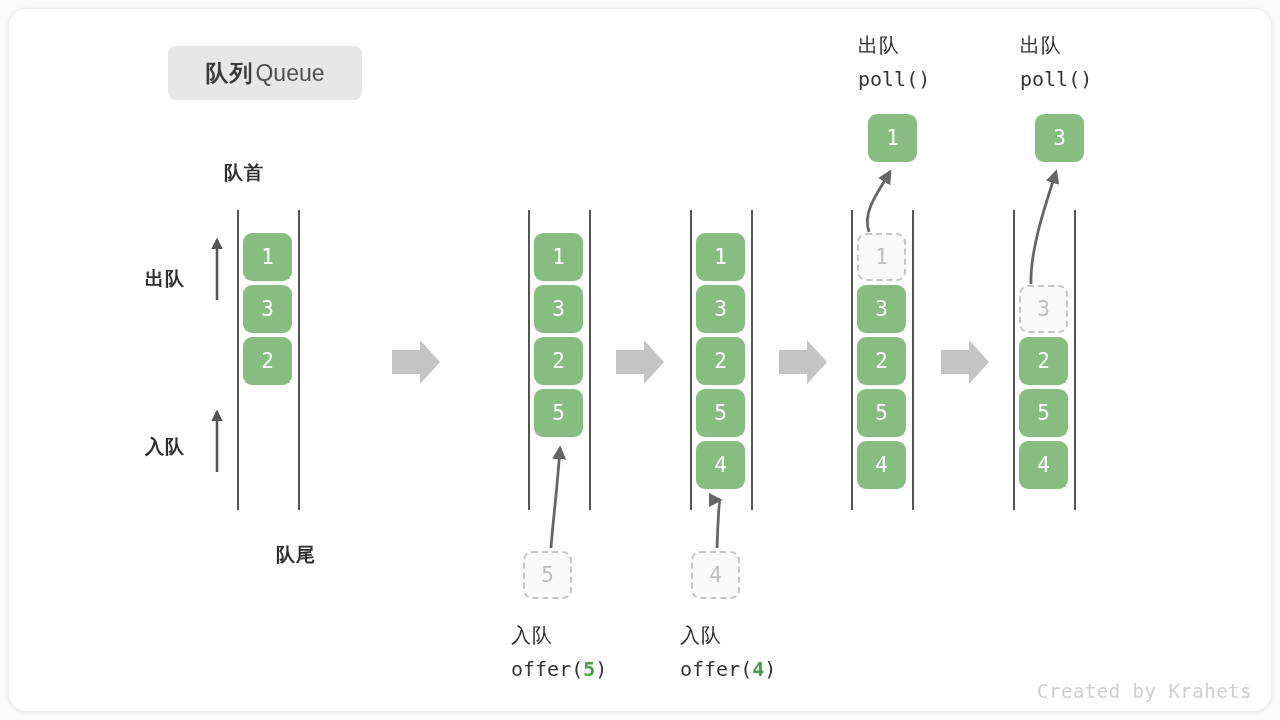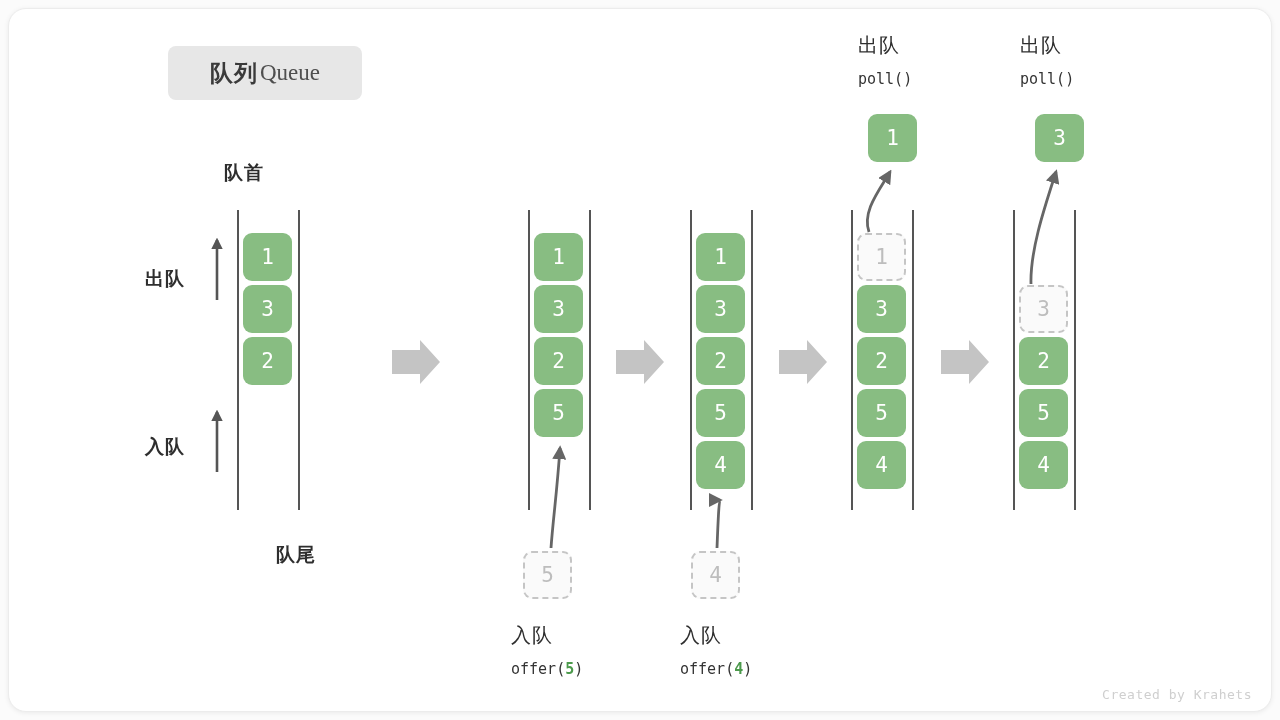--- a/index.html
+++ b/index.html
@@ -48,21 +48,21 @@
   }
   .title-cn {
     font-size: 23px;
     font-weight: bold;
     color: #3a3a3a;
     letter-spacing: 1px;
   }
   .title-en {
     font-size: 23px;
     color: #4f4f4f;
-    font-family: Liberation Serif, serif;
+    font-family: Liberation Sans, sans-serif;
   }
 
   
   .abs { position: absolute; }
   .head-label {
     font-size: 19px;
     font-weight: bold;
     color: #2e2e2e;
     letter-spacing: 1px;
     white-space: nowrap;
@@ -111,33 +111,33 @@
     text-align: left;
     white-space: nowrap;
   }
   .op-cn {
     font-size: 20px;
     color: #2e2e2e;
     letter-spacing: 1px;
     line-height: 34px;
   }
   .op-code {
-    font-size: 15px;
+    font-size: 20px;
     color: #333333;
     font-family: "DejaVu Sans Mono", "Liberation Mono", monospace;
     line-height: 34px;
   }
   .op-code .arg { color: #4c9a4c; font-weight: bold; }
 
   
   .footer {
     position: absolute;
     right: 28px;
     bottom: 18px;
-    font-size: 13px;
+    font-size: 19px;
     color: #cfcfcf;
     font-family: "DejaVu Sans Mono", "Liberation Mono", monospace;
     letter-spacing: 0.5px;
   }
 
   svg.overlay {
     position: absolute;
     left: 0; top: 0;
     width: 1280px;
     height: 720px;

